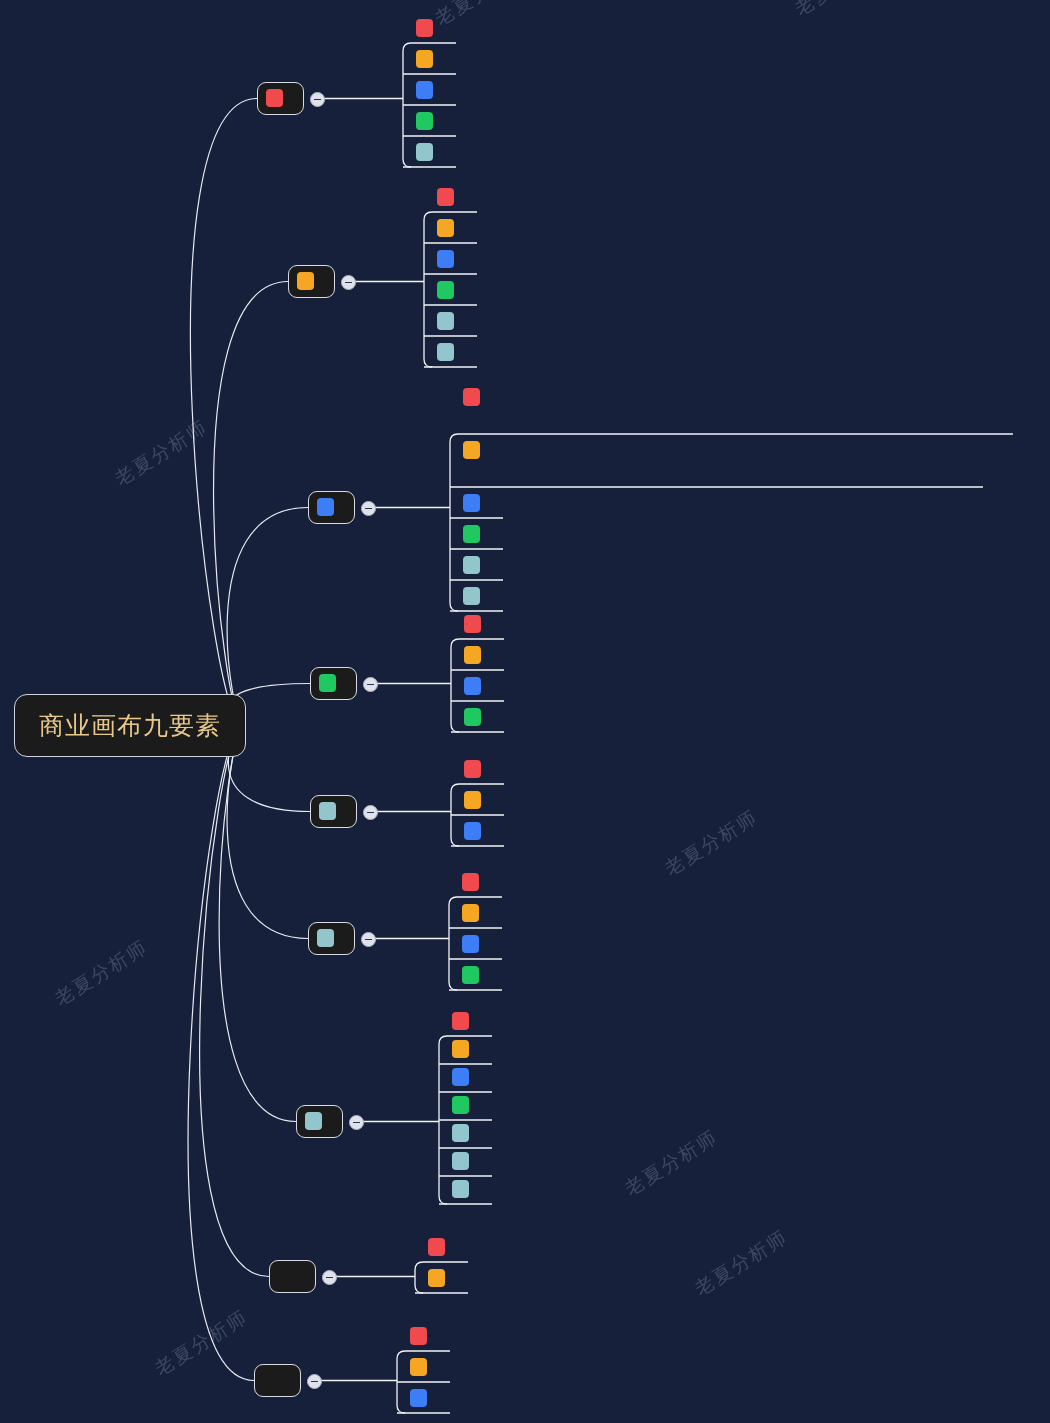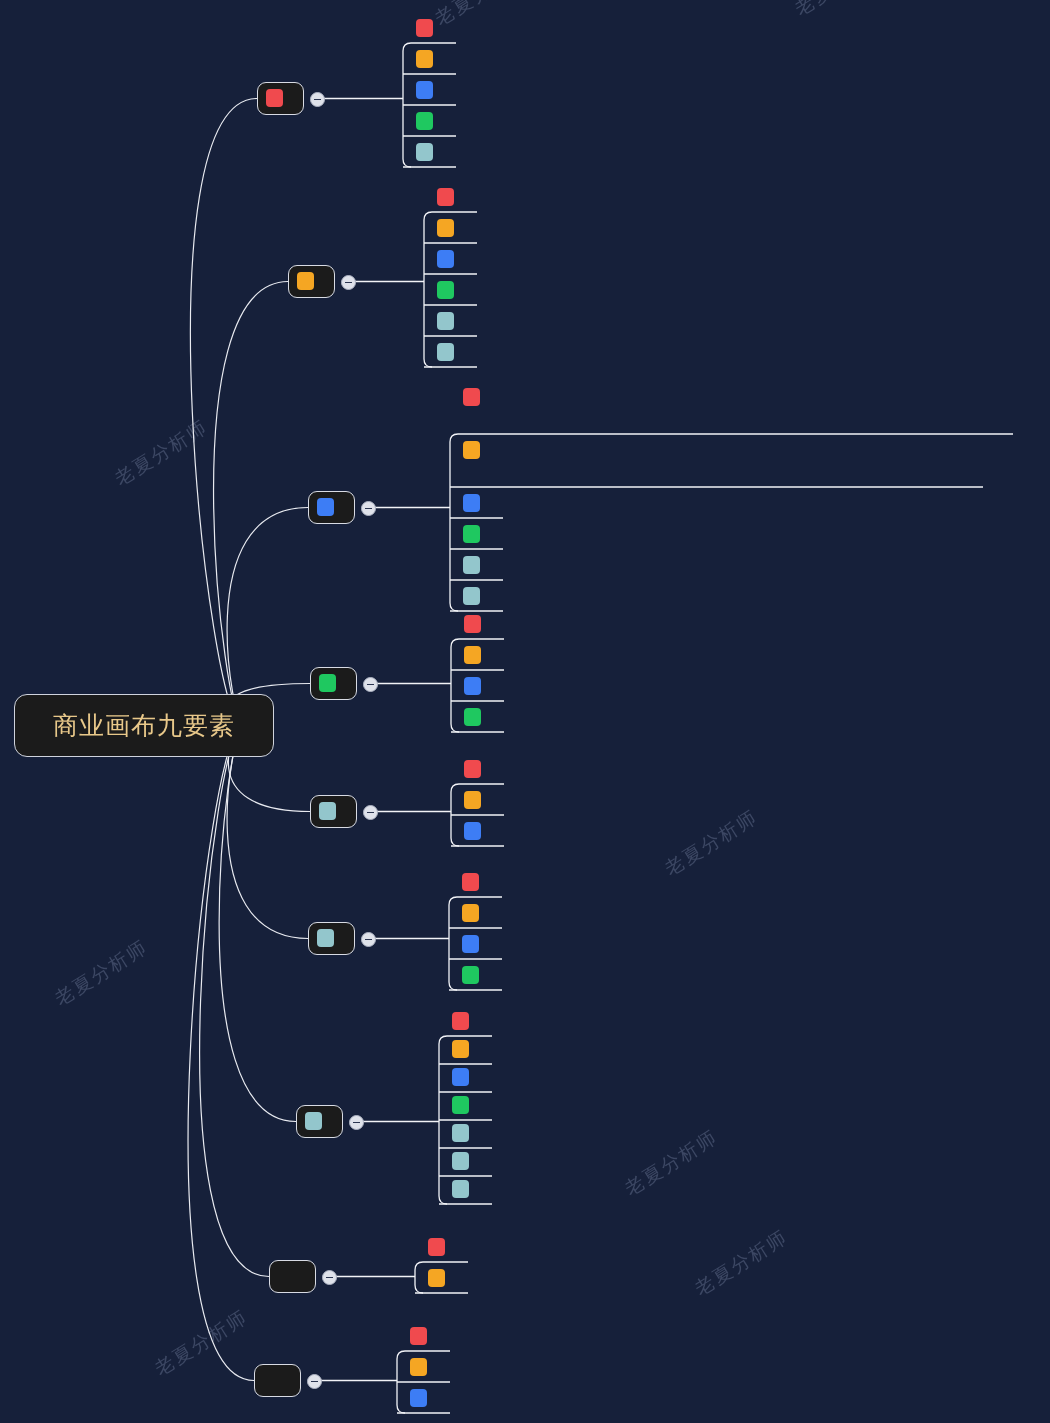--- a/index.html
+++ b/index.html
@@ -23,21 +23,21 @@
 
   
   #links{position:absolute;left:0;top:0;width:1050px;height:1423px;pointer-events:none;}
   #links path{fill:none;stroke:#e8eaf0;stroke-width:1.2;}
   #links .spine{stroke:#f2f3f7;stroke-width:1.3;}
 
   
   .root{
     position:absolute;left:14px;top:694px;
     background:#1b1b1b;border:1px solid #cfd3dd;border-radius:13px;
-    padding:14px 38px;color:#e8c88a;font-size:25px;letter-spacing:1px;
+    padding:14px 24px;color:#e8c88a;font-size:25px;letter-spacing:1px;
     white-space:nowrap;
     font-family:Liberation Serif, serif;
   }
 
   
   .branch{
     position:absolute;
     background:#1b1b1b;border:1px solid #d8dbe4;border-radius:9px;
     padding:6px 13px 7px 8px;
     display:flex;align-items:center;gap:7px;

